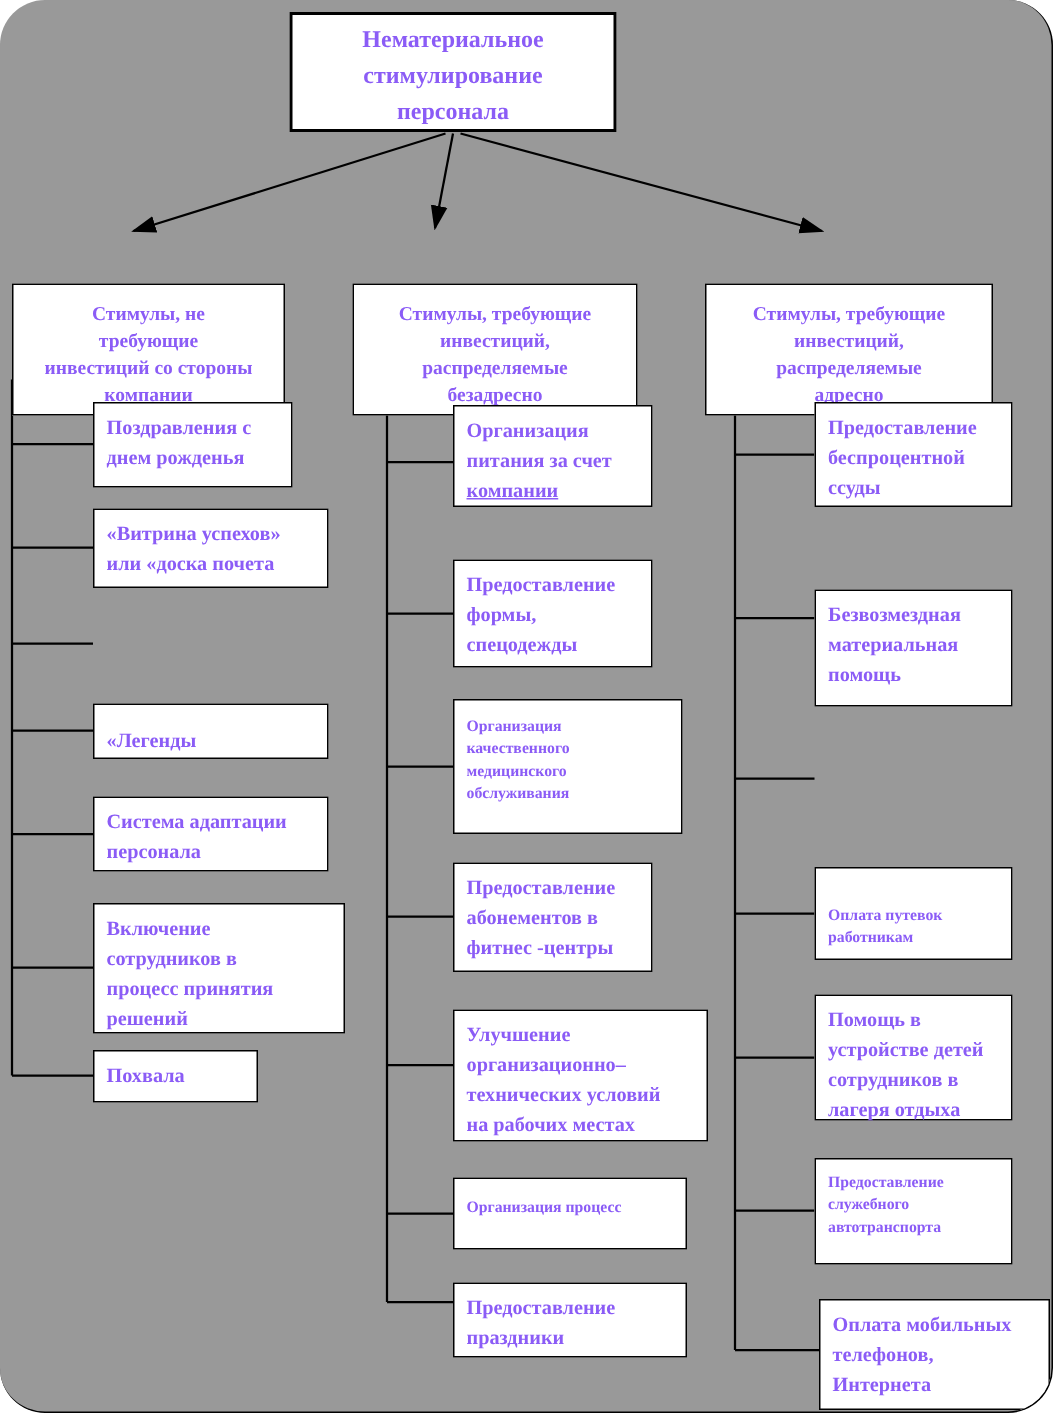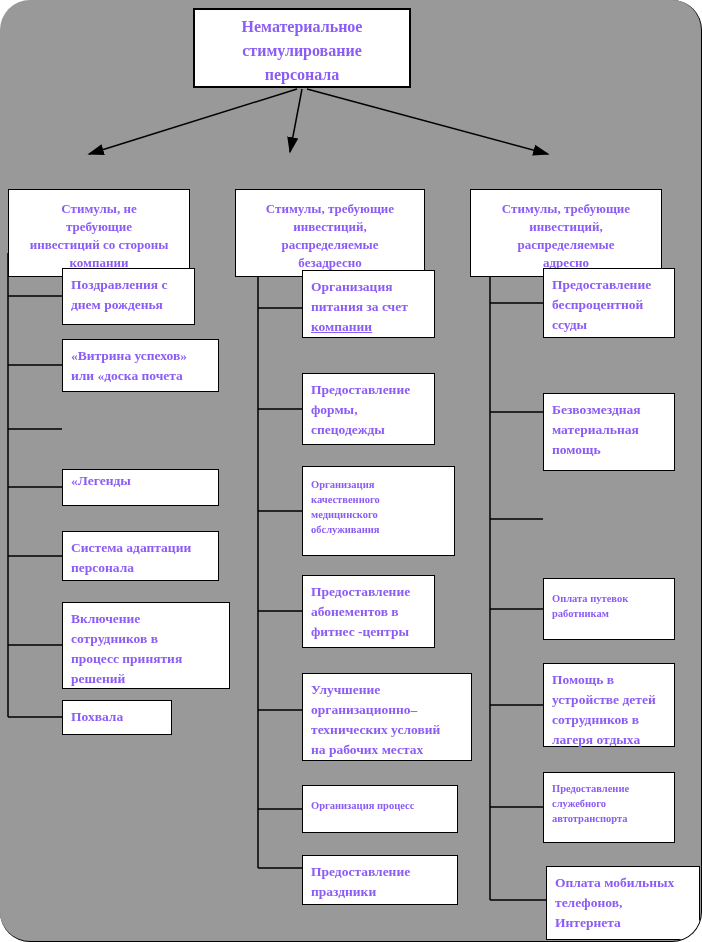--- a/index.html
+++ b/index.html
@@ -35,39 +35,39 @@
 
   .header{top:165px;height:88px;text-align:center;font-size:13px;line-height:18px;padding:10px 4px 2px 4px;margin-top:24px;}
   .h1{left:8px;width:182px;}
   .h2{left:235px;width:190px;}
   .h3{left:470px;width:192px;}
 
   
   .c1b1{left:62px;top:268px;width:133px;height:57px;}
   .c1b2{left:62px;top:339px;width:157px;height:53px;}
   .c1b3{left:62px;top:410px;width:157px;height:38px;padding-top:8px;}
-  .c1b4{left:62px;top:469px;width:157px;height:37px;padding-top:1px;}
+  .c1b4{left:62px;top:469px;width:157px;height:37px;padding-top:14px;}
   .c1b5{left:62px;top:531px;width:157px;height:50px;}
   .c1b6{left:62px;top:602px;width:168px;height:87px;}
   .c1b7{left:62px;top:700px;width:110px;height:35px;padding-top:6px;}
 
   
   .c2b1{left:302px;top:270px;width:133px;height:68px;}
   .c2b2{left:302px;top:373px;width:133px;height:72px;}
   .c2b3{left:302px;top:466px;width:153px;height:90px;padding-top:10px;}
   .c2b4{left:302px;top:575px;width:133px;height:73px;}
   .c2b5{left:302px;top:673px;width:170px;height:88px;}
   .c2b6{left:302px;top:785px;width:156px;height:48px;padding-top:12px;}
   .c2b7{left:302px;top:855px;width:156px;height:50px;}
 
   
   .c3b1{left:543px;top:268px;width:132px;height:70px;}
   .c3b2{left:543px;top:377px;width:132px;height:78px;margin-top:16px;}
   .c3b3{left:543px;top:484px;width:132px;height:71px;}
-  .c3b4{left:543px;top:578px;width:132px;height:62px;padding-top:12px;}
+  .c3b4{left:543px;top:578px;width:132px;height:62px;padding-top:24px;}
   .c3b5{left:543px;top:663px;width:132px;height:84px;}
   .c3b6{left:543px;top:772px;width:132px;height:71px;padding-top:8px;}
   .c3b7{left:546px;top:866px;width:154px;height:74px;}
 </style>
 </head>
 <body>
 
 <div class="canvas">
 
   <svg class="overlay" width="702" height="942" viewBox="0 0 702 942">

